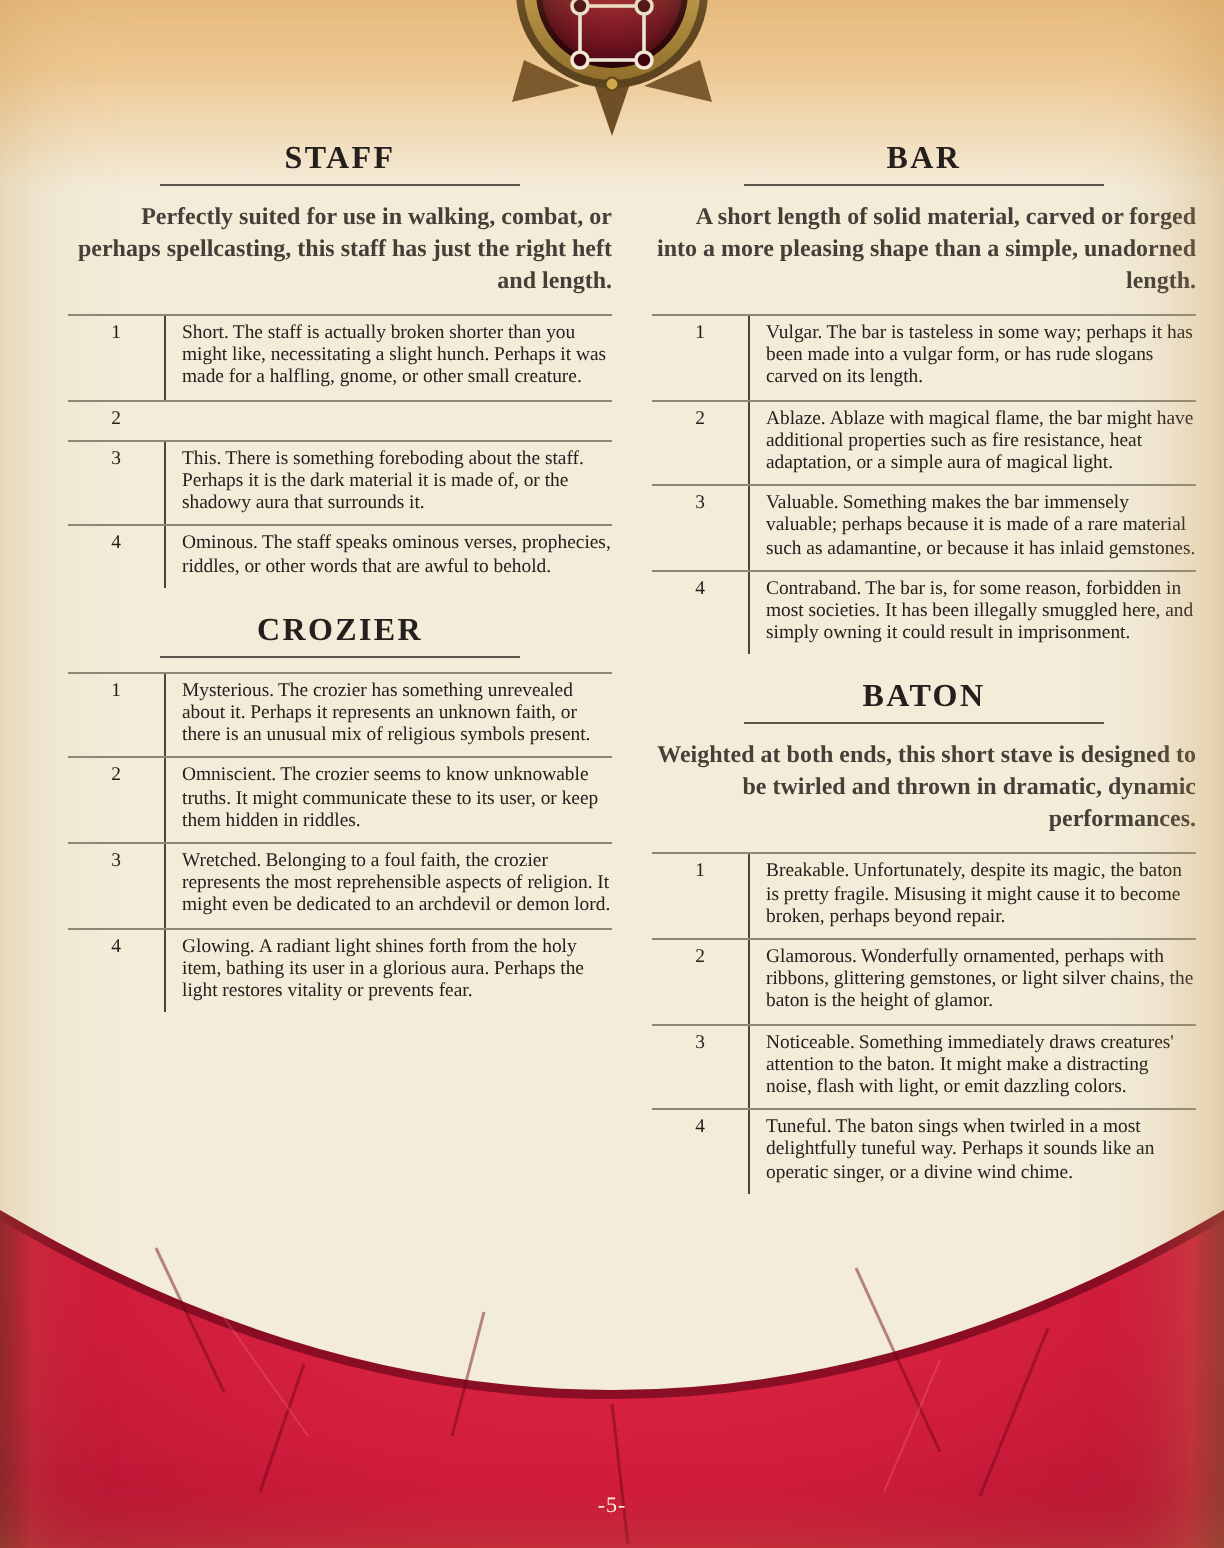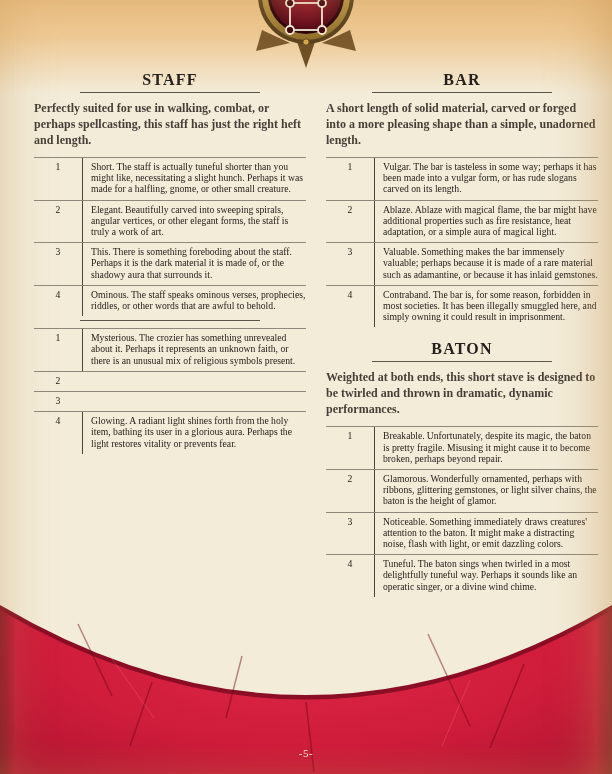--- a/index.html
+++ b/index.html
@@ -21,21 +21,21 @@
 
   .content{position:absolute;top:58px;left:34px;width:564px;display:flex;gap:20px;z-index:3;}
   .col{width:272px;flex:none;}
 
   .section-title{
     font-size:16px;font-weight:700;letter-spacing:1.2px;text-align:center;
     color:#25201d;margin-top:13px;
   }
   .rule{width:180px;height:1px;background:#5a544b;margin:3px auto 7px;}
   .intro{
-    font-size:12px;font-weight:700;line-height:16px;text-align:left;
+    font-size:12px;font-weight:700;line-height:16px;text-align:right;
     color:#453f38;margin:0 0 9px;
   }
   .ptable{margin-bottom:4px;}
   .t-row{display:flex;border-top:1px solid #8d887b;font-size:9.7px;line-height:11.2px;color:#26211e;}
   .roll{width:48px;flex:none;text-align:center;padding:3px 0 5px;}
   .desc{flex:1;border-left:1px solid #4a443d;padding:3px 0 5px 8px;}
   .term{font-weight:400;margin-right:2px;}
 
   .footer{position:absolute;left:0;top:560px;width:612px;height:214px;z-index:2;}
   .footer-red{
@@ -90,49 +90,51 @@
 
     <div class="col">
 
       <div class="section">
         <div class="section-title">STAFF</div>
         <div class="rule"></div>
         <div class="intro">Perfectly suited for use in walking, combat, or perhaps spellcasting, this staff has just the right heft and length.</div>
         <div class="ptable">
           <div class="t-row">
             <div class="roll">1</div>
-            <div class="desc"><span class="term">Short.</span><span>The staff is actually tuneful shorter than you might like, necessitating a slight hunch. Perhaps it was made for a halfling, gnome, or other small creature.</span></div>
-          </div>
-          <div class="t-row">
-            <div class="roll">2</div>
-            <div class="desc"><span class="term">Elegant.</span><span>Beautifully carved into sweeping spirals, angular vertices, or other elegant forms, the staff is truly a work of art.</span></div>
+            <div class="desc"><span class="term">Short.</span><span>The staff is actually broken shorter than you might like, necessitating a slight hunch. Perhaps it was made for a halfling, gnome, or other small creature.</span></div>
+          </div>
+          <div class="t-row">
+            <div class="roll">2</div>
           </div>
           <div class="t-row">
             <div class="roll">3</div>
             <div class="desc"><span class="term">This.</span><span>There is something foreboding about the staff. Perhaps it is the dark material it is made of, or the shadowy aura that surrounds it.</span></div>
           </div>
           <div class="t-row">
             <div class="roll">4</div>
             <div class="desc"><span class="term">Ominous.</span><span>The staff speaks ominous verses, prophecies, riddles, or other words that are awful to behold.</span></div>
           </div>
         </div>
       </div>
 
       <div class="section">
+        <div class="section-title">CROZIER</div>
         <div class="rule"></div>
         <div class="ptable">
           <div class="t-row">
             <div class="roll">1</div>
             <div class="desc"><span class="term">Mysterious.</span><span>The crozier has something unrevealed about it. Perhaps it represents an unknown faith, or there is an unusual mix of religious symbols present.</span></div>
           </div>
           <div class="t-row">
             <div class="roll">2</div>
-          </div>
-          <div class="t-row">
-            <div class="roll">3</div>
+            <div class="desc"><span class="term">Omniscient.</span><span>The crozier seems to know unknowable truths. It might communicate these to its user, or keep them hidden in riddles.</span></div>
+          </div>
+          <div class="t-row">
+            <div class="roll">3</div>
+            <div class="desc"><span class="term">Wretched.</span><span>Belonging to a foul faith, the crozier represents the most reprehensible aspects of religion. It might even be dedicated to an archdevil or demon lord.</span></div>
           </div>
           <div class="t-row">
             <div class="roll">4</div>
             <div class="desc"><span class="term">Glowing.</span><span>A radiant light shines forth from the holy item, bathing its user in a glorious aura. Perhaps the light restores vitality or prevents fear.</span></div>
           </div>
         </div>
       </div>
     </div>
 
     <div class="col">

